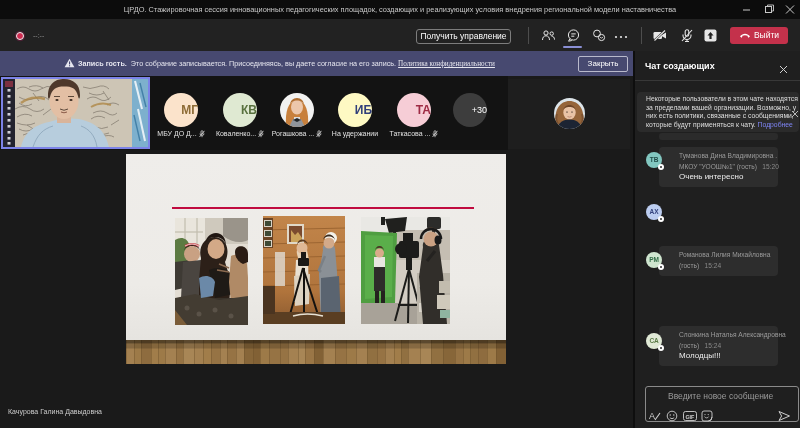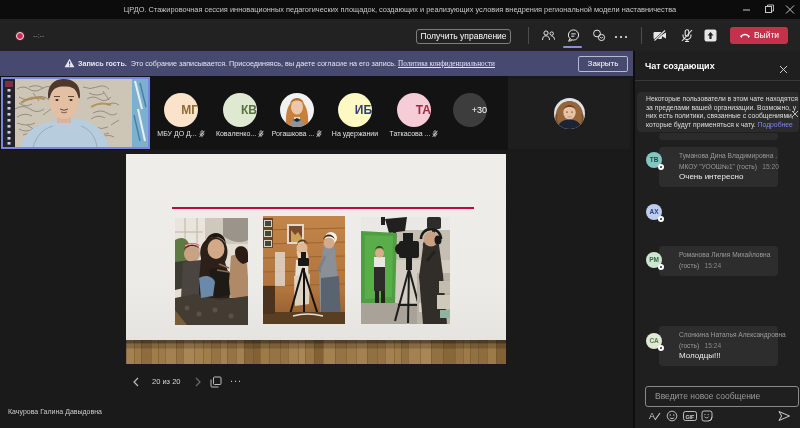--- a/index.html
+++ b/index.html
@@ -50,22 +50,22 @@
   .bubble { left:24px; width:119px; background:#2d2d2d; border-radius:4px;
     padding:4px 8px 5px 20px; }
   .mname { color:#9b9b9b; font-size:6.6px; line-height:10.5px; white-space:nowrap; }
   .mtext { color:#ededed; font-size:8px; line-height:9.7px; white-space:nowrap; }
   .avatar { left:11px; width:16px; height:16px; border-radius:50%; font-size:6.5px;
     font-weight:bold; text-align:center; line-height:16px; }
   .sdot { position:absolute; right:-2px; bottom:-2px; width:6px; height:6px;
     background:#fff; border-radius:50%; }
   .sdot:after { content:""; position:absolute; left:1.7px; top:1.7px; width:2.6px;
     height:2.6px; background:#2d2d2d; border-radius:50%; }
-  #inputbox { left:10px; top:335px; width:154px; height:21px; border:1px solid #8a8a8a;
-    border-radius:3px; color:#9a9a9a; font-size:8.5px; line-height:19px; padding-left:9px; }
+  #inputbox { left:10px; top:335px; width:154px; height:36px; border:1px solid #8a8a8a;
+    border-radius:3px; color:#9a9a9a; font-size:8.5px; line-height:19px; padding-left:22px; }
 </style>
 </head>
 <body>
 <div id="root">
   <div id="topbar" class="abs">ЦРДО. Стажировочная сессия инновационных педагогических площадок, создающих и реализующих условия внедрения региональной модели наставничества</div>
   <svg class="abs" style="left:742px;top:4px;" width="55" height="12" viewBox="0 0 55 12">
       <g stroke="#c8c8c8" stroke-width="1" fill="none">
         <line x1="1" y1="6" x2="8" y2="6"></line>
         <rect x="23.5" y="2.5" width="6" height="6"></rect>
         <path d="M25.5 2.5 v-1.5 h6 v6 h-1.5" opacity="0.9"></path>
@@ -498,36 +498,20 @@
           <rect x="352" width="0.8" height="24" fill="#6e522c" opacity="0.55"></rect>
           <rect x="361" width="9" height="24" fill="#9d7a48"></rect>
           <rect x="361" width="0.8" height="24" fill="#6e522c" opacity="0.55"></rect>
           <rect x="370" width="10" height="24" fill="#826135"></rect>
           <rect x="370" width="0.8" height="24" fill="#6e522c" opacity="0.55"></rect>
         </g>
       <rect width="380" height="3.5" fill="#000" opacity="0.45"></rect>
       <rect y="3.5" width="380" height="5" fill="#000" opacity="0.18"></rect>
     </svg>
 
-    <div id="navrow" class="abs">
-      <svg class="abs" style="left:4px;top:2px;" width="8" height="10" viewBox="0 0 8 10">
-          <polyline points="6,1 2,5 6,9" stroke="#bdbdbd" stroke-width="1.2" fill="none"></polyline>
-        </svg>
-      <div class="abs" style="left:24px;top:2px;font-size:7.5px;color:#d8d8d8;">20 из 20</div>
-      <svg class="abs" style="left:66px;top:2px;" width="8" height="10" viewBox="0 0 8 10">
-          <polyline points="2,1 6,5 2,9" stroke="#6d6d6d" stroke-width="1.2" fill="none"></polyline>
-        </svg>
-      <svg class="abs" style="left:82px;top:1px;" width="12" height="12" viewBox="0 0 12 12">
-          <g stroke="#bdbdbd" stroke-width="1" fill="none">
-            <rect x="3.5" y="1" width="7.5" height="7.5" rx="1"></rect>
-            <path d="M1 3.5 v6.5 a1 1 0 0 0 1 1 h6.5"></path>
-          </g>
-        </svg>
-      <div class="abs" style="left:102px;top:-3px;font-size:11px;color:#bdbdbd;letter-spacing:1px;">...</div>
-    </div>
     <div id="sharer" class="abs">Качурова Галина Давыдовна</div>
   </div>
 
   <div id="chat" class="abs">
     <div id="chathead" class="abs">Чат создающих</div>
     <svg class="abs" style="left:144px;top:14px;" width="9" height="9" viewBox="0 0 9 9">
         <g stroke="#d0d0d0" stroke-width="1">
           <line x1="1" y1="1" x2="8" y2="8"></line>
           <line x1="8" y1="1" x2="1" y2="8"></line>
         </g>

